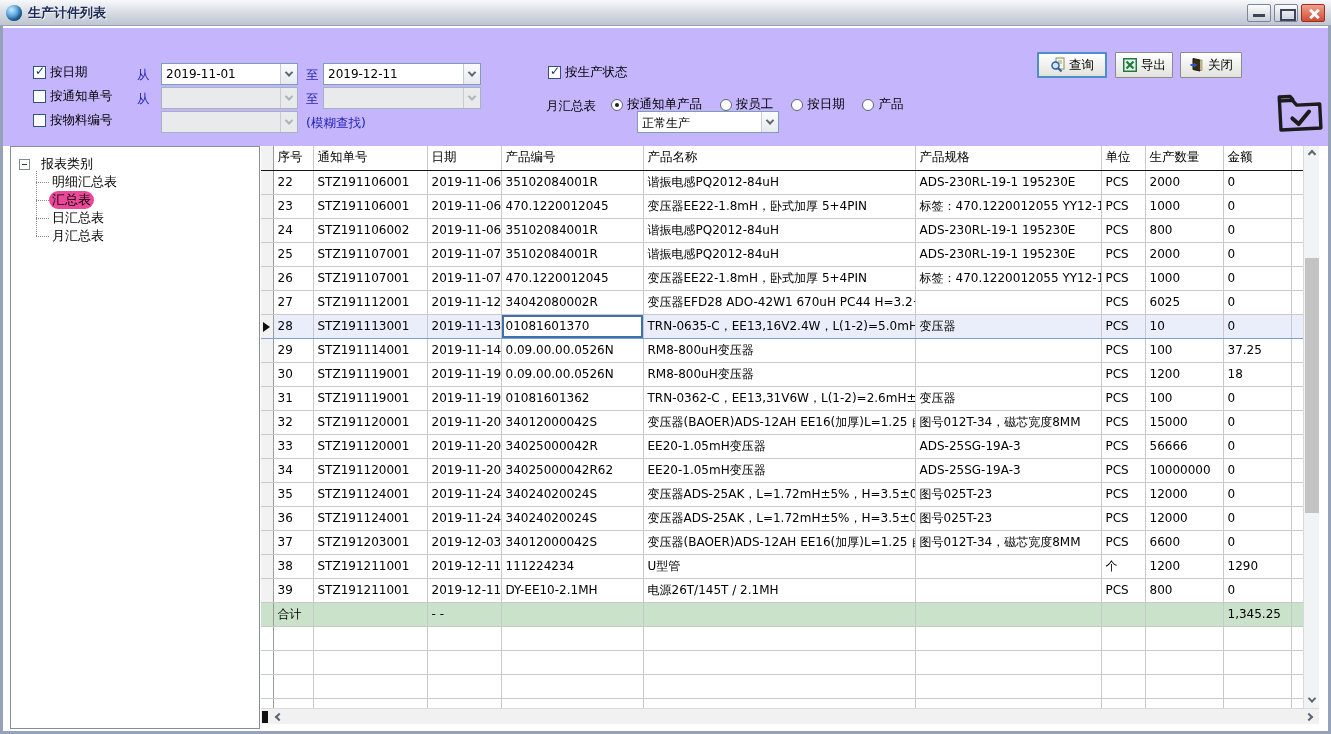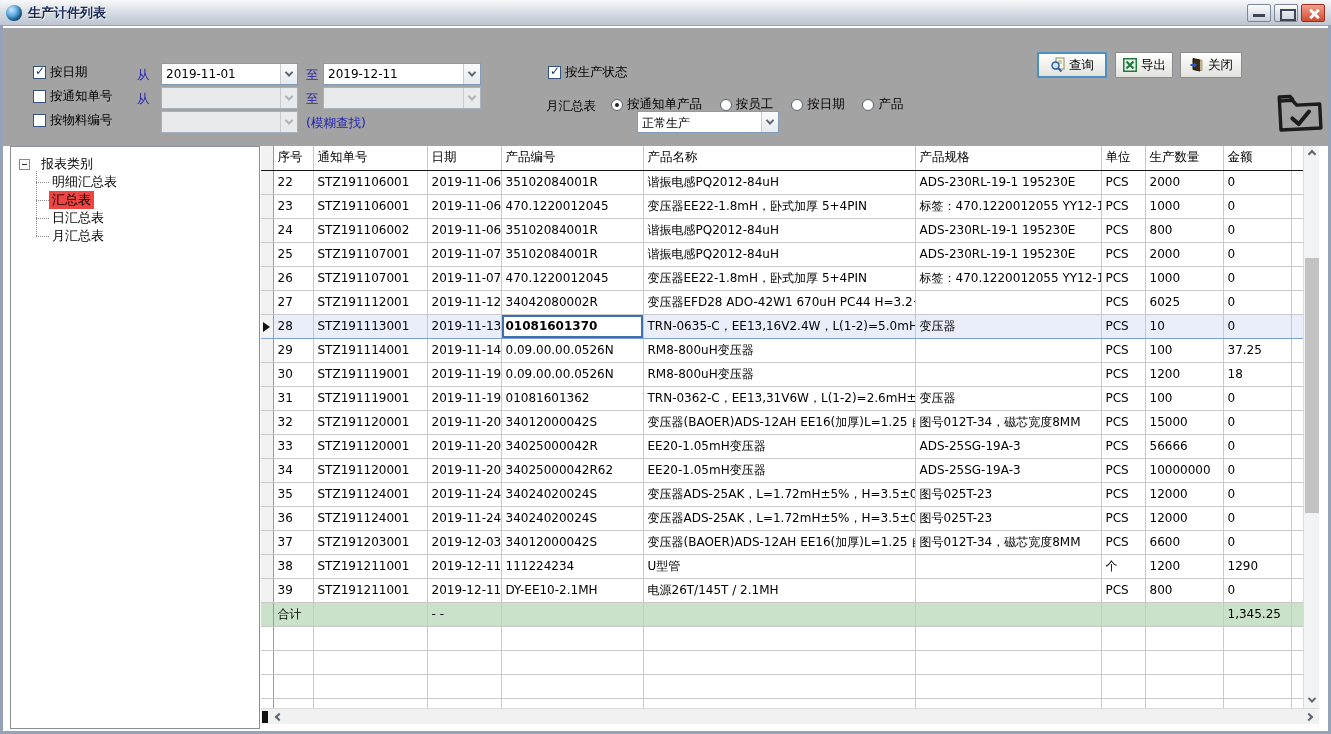--- a/index.html
+++ b/index.html
@@ -20,21 +20,21 @@
   .win-btn { width:24px; height:18px; border:1px solid #7c8699; border-radius:2px;
              background:linear-gradient(#fdfdfe,#c9cfda); position:relative; cursor:default; }
   .win-btn.close { background:linear-gradient(#f0a08e,#d14b33); border-color:#9c2f1d; }
   .glyph-min::after { content:""; position:absolute; left:5px; right:5px; bottom:4px; height:3px; background:#3c4455; }
   .glyph-max::after { content:""; position:absolute; left:5px; top:4px; width:12px; height:8px;
                       border:2px solid #3c4455; }
   .glyph-x::before, .glyph-x::after { content:""; position:absolute; left:11px; top:3px; width:3px; height:12px; background:#fff; }
   .glyph-x::before { transform:rotate(45deg); } .glyph-x::after { transform:rotate(-45deg); }
 
   
-  .filter-panel { position:absolute; left:0; top:28px; width:1325px; height:118px; background:#a3a3a3; }
+  .filter-panel { position:absolute; left:0; top:28px; width:1325px; height:118px; background:#c4b5fd; }
   .flabel { position:absolute; font-size:12.5px; white-space:nowrap; }
   .blue { color:#2323b4; }
   .cb-group { position:absolute; display:flex; align-items:center; gap:4px; font-size:12.5px; }
   .checkbox { width:13px; height:13px; border:1px solid #33537c; background:#fff; position:relative; flex:none; }
   .checkbox.checked::after { content:"✓"; position:absolute; left:1px; top:-3px; font-size:12px; font-weight:bold; color:#16317c; }
   .radio-opt { display:inline-flex; align-items:center; gap:4px; margin-right:14px; font-size:12.5px; }
   .radio { width:12px; height:12px; border:1px solid #5a6572; border-radius:50%; background:#fff; position:relative; flex:none; }
   .radio-opt.selected .radio::after { content:""; position:absolute; left:3px; top:3px; width:4px; height:4px; border-radius:50%; background:#222; }
 
   .combo { position:absolute; height:22px; border:1px solid #7f9db9; background:#fff; display:flex; }
@@ -63,36 +63,36 @@
   .tree-panel { position:absolute; left:7px; top:146px; width:250px; height:583px;
                 border:1px solid #888e98; background:#fff; padding:8px 4px; font-size:13px; }
   .tree-root { display:flex; align-items:center; gap:8px; height:18px; }
   .tree-toggle { width:11px; height:11px; border:1px solid #848a94; background:#fff; position:relative; flex:none; margin-left:4px; }
   .tree-toggle::after { content:""; position:absolute; left:2px; top:4px; width:5px; height:1px; background:#333; }
   .tree-children { position:relative; margin-left:21px; }
   .tree-children::before { content:""; position:absolute; left:0; top:-2px; bottom:9px; border-left:1px dotted #8a8a8a; }
   .tree-item { display:flex; align-items:center; height:18px; }
   .tree-connector { width:13px; border-top:1px dotted #8a8a8a; flex:none; }
   .tree-label { padding:0 3px; white-space:nowrap; }
-  .tree-item.selected .tree-label { background:#ef4444; }
+  .tree-item.selected .tree-label { background:#ec4899;border-radius:9px; }
 
   
   .grid-panel { position:absolute; left:258px; top:146px; width:1058px; height:578px; background:#fff; }
   .grid-view { position:absolute; left:0; top:0; width:1042px; height:562px; overflow:hidden; }
   table.grid { border-collapse:collapse; table-layout:fixed; width:1042px; }
   .grid th { height:24px; font-weight:normal; text-align:left; padding:0 4px; background:#fff;
              border-bottom:1px solid #151515; border-right:1px solid #c9c9c9; white-space:nowrap; overflow:hidden; font-size:12.5px; }
   .grid td { height:24px; padding:0 4px; border-bottom:1px solid #c9c9c9; border-right:1px solid #c9c9c9;
              white-space:nowrap; overflow:hidden; font-size:12px; }
   .grid td.gutter, .grid th.gutter { background:#f2f2f2; border-right:1px solid #9b9b9b; padding:0; }
   .grid tr.selected td { background:#e9eefa; border-top:1px solid #7aa0d4; border-bottom:1px solid #7aa0d4; }
   .grid tr.selected td.gutter { background:#f2f2f2; position:relative; }
   .grid tr.selected td.gutter::after { content:""; position:absolute; left:2px; top:7px;
         border-left:7px solid #111; border-top:5px solid transparent; border-bottom:5px solid transparent; }
-  .grid tr.selected td[data-field="code"] { background:#fff; box-shadow:inset 0 0 0 2px #3f6fae;font-weight:bold; }
+  .grid tr.selected td[data-field="code"] { background:#fff; box-shadow:inset 0 0 0 2px #3f6fae; }
   .grid tr.total td { background:#cbe2ca; }
   .grid tr.empty td { background:#fff; }
 
   
   .vscroll { position:absolute; right:0; top:0; width:16px; height:562px; background:#f2f3f4; border-left:1px solid #d9d9d9; }
   .vscroll .sb-btn { position:absolute; left:0; width:16px; height:16px; display:flex; align-items:center; justify-content:center; }
   .vscroll .thumb { position:absolute; left:1px; width:14px; top:112px; height:255px; background:#c3c3c3; }
   .hscroll { position:absolute; left:0; bottom:0; width:1058px; height:16px; background:#f1f1f1; border-top:1px solid #d9d9d9; }
   .hscroll .h-thumb { position:absolute; left:1px; top:2px; width:6px; height:12px; background:#111; }
   .hscroll .sb-btn { position:absolute; top:0; width:16px; height:16px; display:flex; align-items:center; justify-content:center; }

